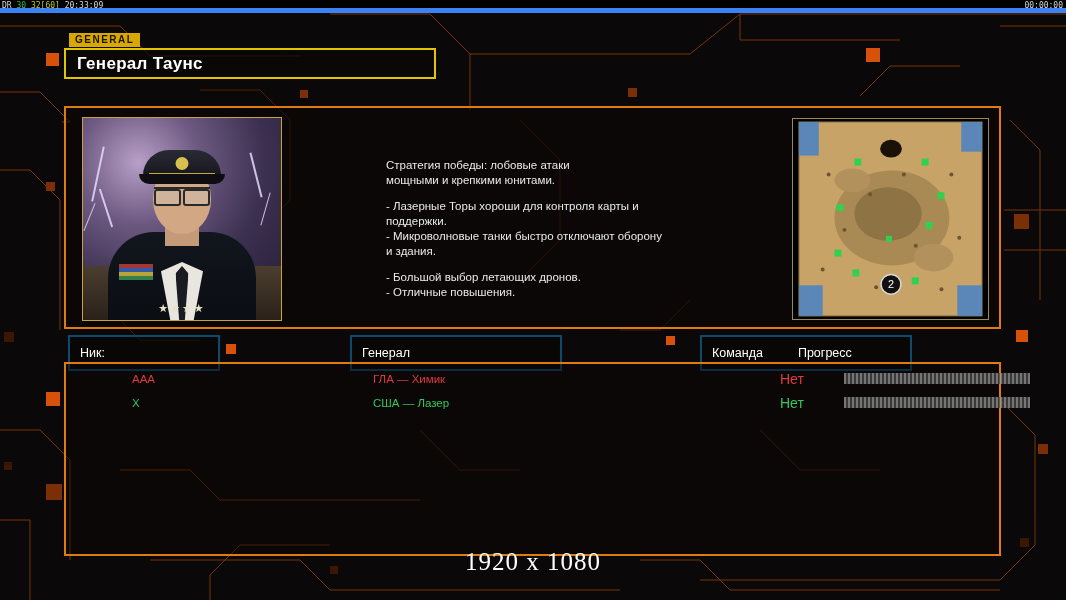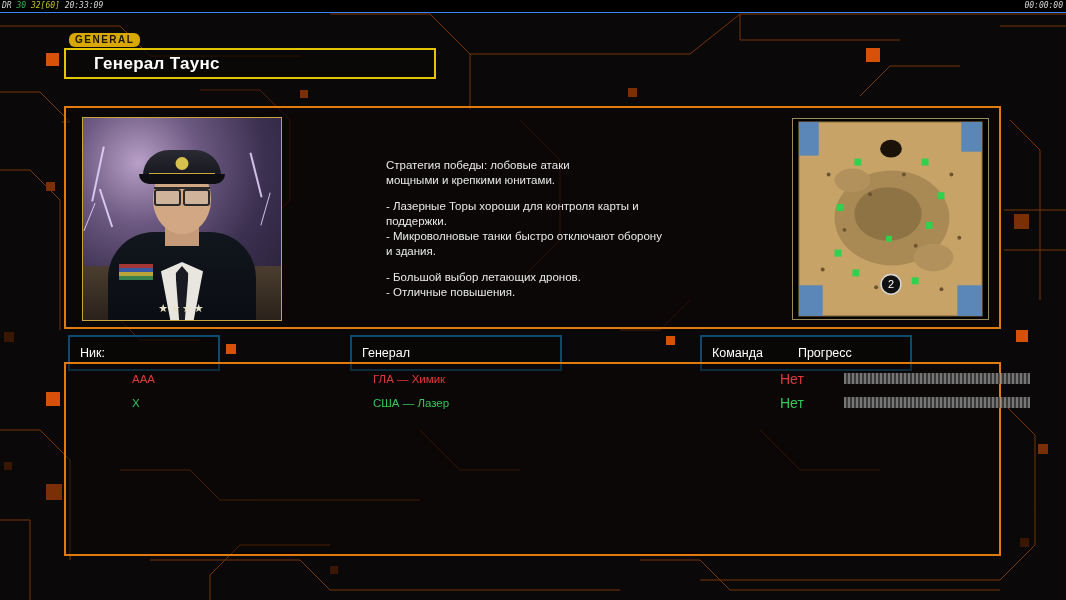--- a/index.html
+++ b/index.html
@@ -23,22 +23,21 @@
     position: absolute;
     background: #d8510a;
   }
   .blk.dim { background: #7a2f06; }
   .blk.dark { background: #3a1603; }
 
   
   .topbar {
     position: absolute; top: 0; left: 0; width: 1066px; height: 13px;
     background: #000;
-    border-bottom: 1px solid #3b82f6;
-    font-style: italic;
+    border-bottom: 5px solid #3b82f6;
   }
   .topbar .left {
     position: absolute; left: 2px; top: 1px;
     font-family: "DejaVu Sans Mono", monospace;
     font-size: 8px;
     color: #33bb55;
     letter-spacing: 0px;
     white-space: nowrap;
   }
   .topbar .left .hl { color: #d8d8d8; }
@@ -53,33 +52,32 @@
   
   .general-tag {
     position: absolute; left: 69px; top: 33px;
     padding: 1px 6px 2px 6px;
     background: #d8a800;
     color: #1a1400;
     font-size: 10px;
     font-weight: bold;
     letter-spacing: 1.5px;
     font-family: "Liberation Sans", sans-serif;
-    border-radius: 6px;
   }
 
   
   .title-box {
     position: absolute; left: 64px; top: 48px;
     width: 372px; height: 31px;
     border: 2px solid #e3c400;
     background: rgba(10,8,6,0.75);
     display: flex; align-items: center;
   }
   .title-box .txt {
-    padding-left: 28px;
+    padding-left: 11px;
     color: #fff;
     font-size: 17px;
     font-weight: bold;
     letter-spacing: 0.3px;
   }
 
   
   .info-panel {
     position: absolute; left: 64px; top: 106px;
     width: 937px; height: 223px;
@@ -434,14 +432,15 @@
 
     <div class="prow" style="top:28px;">
       <span class="nick" style="color:#32c85a;">X</span>
       <span class="side" style="color:#32c85a;">США — Лазер</span>
       <span class="team" style="color:#32c85a;">Нет</span>
       <span class="bar"></span>
     </div>
 
   </div>
 
+  <div class="resolution">1920 x 1080</div>
 
 </div>
 
 </body></html>

